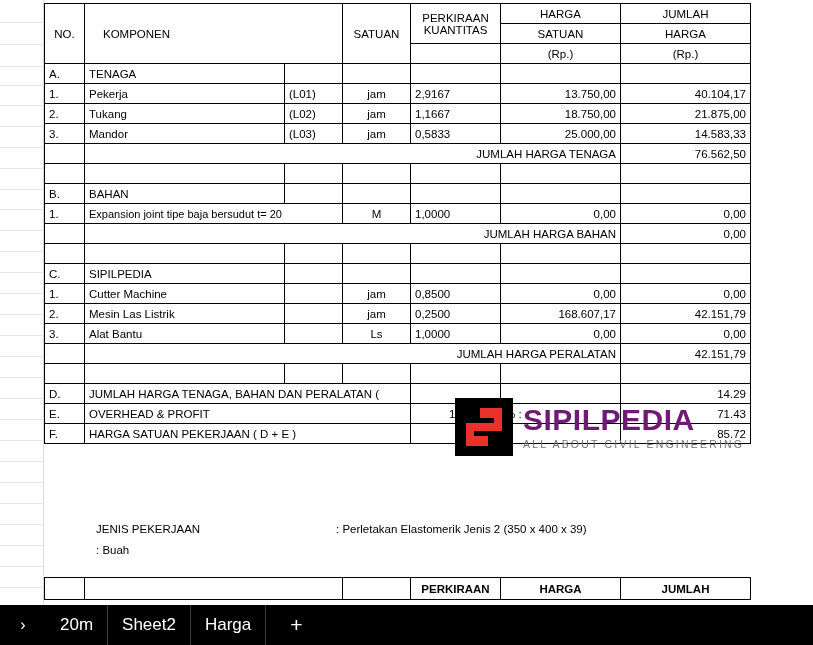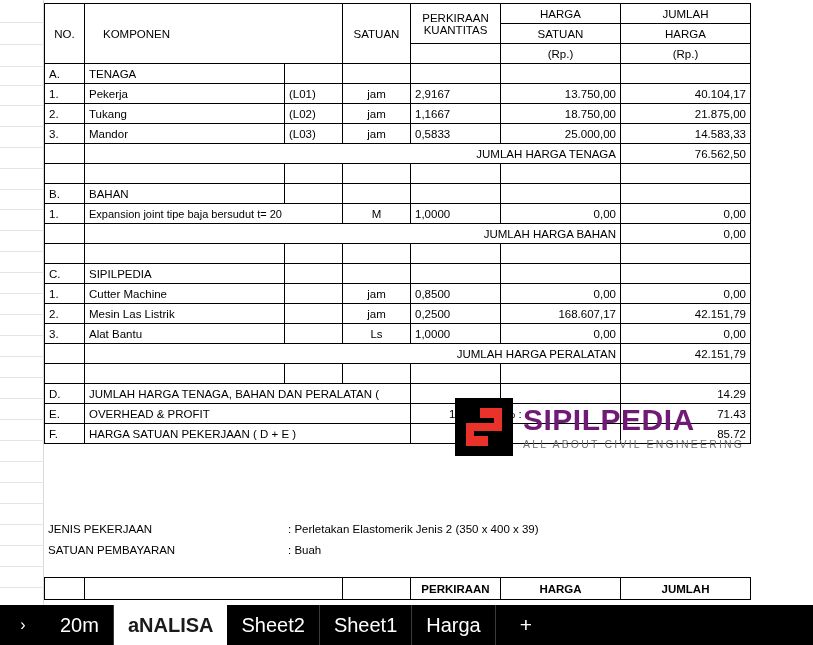--- a/index.html
+++ b/index.html
@@ -122,21 +122,21 @@
   }
 
   
   .info {
     position: absolute;
     left: 48px;
     top: 518px;
     font-size: 11.5px;
     color: #000;
   }
-  .info-row { display: flex; height: 21px; align-items: center; }
+  .info-row { display: flex; height: 21px; align-items: center; margin-left: 48px; }
   .info-key { width: 240px; }
   .info-val { }
 
   
   table.partial {
     position: absolute;
     left: 44px;
     top: 577px;
     border-collapse: collapse;
     table-layout: fixed;
@@ -171,21 +171,21 @@
     display: flex;
     align-items: center;
     justify-content: center;
     font-size: 16px;
     color: #ffffff;
   }
   .tab {
     display: flex;
     align-items: center;
     padding: 0 14px;
-    font-size: 20px;
+    font-size: 17px;
     color: #ffffff;
     border-right: 1px solid #3a3a3a;
   }
   .tab.active {
     background: #ffffff;
     color: #1a1a1a;
     font-weight: bold;
     border-right: none;
   }
   .tab-add {
@@ -436,21 +436,20 @@
         <div class="wm-sub">ALL ABOUT CIVIL ENGINEERING</div>
       </div>
     </div>
 
     <div class="info">
       <div class="info-row">
         <div class="info-key">JENIS PEKERJAAN</div>
         <div class="info-val">: Perletakan Elastomerik Jenis 2 (350 x 400 x 39)</div>
       </div>
       <div class="info-row">
-        <div class="info-key">SATUAN PEMBAYARAN</div>
         <div class="info-val">: Buah</div>
       </div>
     </div>
 
     <table class="partial">
       <colgroup>
         <col style="width:40px">
         <col style="width:200px">
         <col style="width:58px">
         <col style="width:68px">
@@ -468,20 +467,18 @@
         <td>JUMLAH</td>
       </tr>
     </tbody>
       </table>
 
   </div>
 
   <div class="tabbar">
     <div class="tab-nav">›</div>
     <div class="tab">20m</div>
-    <div class="tab active">aNALISA</div>
     <div class="tab">Sheet2</div>
-    <div class="tab">Sheet1</div>
     <div class="tab">Harga</div>
     <div class="tab-add">+</div>
   </div>
 
 </div>
 
 </body></html>

